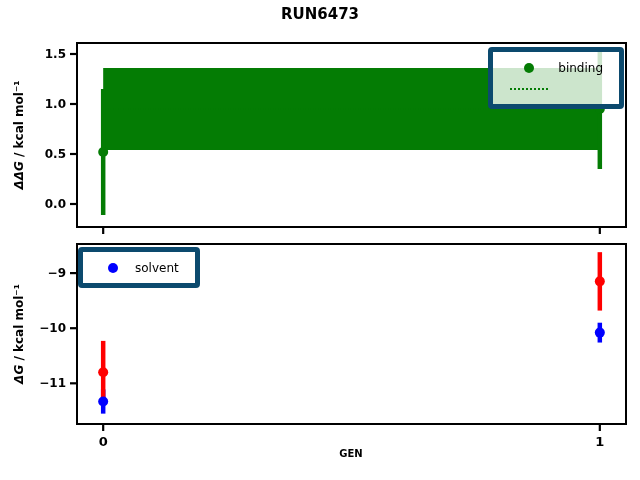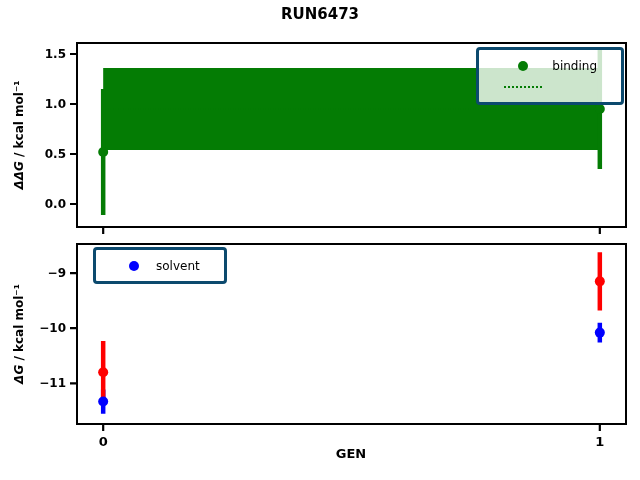--- a/index.html
+++ b/index.html
@@ -1,36 +1,36 @@
 <!DOCTYPE html>
 <html><head>
 <meta charset="utf-8">
 <style>
   html,body{margin:0;padding:0;background:#ffffff;}
   #fig{position:relative;width:640px;height:480px;background:#ffffff;
-       font-family:"DejaVu Sans",sans-serif;color:#000;overflow:hidden;border-radius:19px;}
+       font-family:"DejaVu Sans",sans-serif;color:#000;overflow:hidden;}
   .title{position:absolute;left:0;right:0;top:5px;text-align:center;
          font-size:15px;font-weight:bold;}
   .axes{position:absolute;border:2px solid #000;box-sizing:border-box;background:transparent;}
   #axes0{left:76px;top:42px;width:551px;height:186px;}
   #axes1{left:76px;top:243px;width:551px;height:182px;}
   .axes svg{display:block;overflow:visible;}
   .ticklabel{font-family:"DejaVu Sans",sans-serif;font-size:12px;font-weight:bold;fill:#000;}
   .xticklabel{font-size:13px;}
   .ylabel{position:absolute;white-space:nowrap;font-size:12px;font-weight:bold;
           transform:translate(-50%,-50%) rotate(-90deg);}
   .ylabel .math{font-style:italic;}
   #ylabel0{left:19px;top:135px;}
   #ylabel1{left:19px;top:334px;}
   .xlabel{position:absolute;left:351px;top:453px;transform:translate(-50%,-50%);
-          font-size:13px;font-weight:bold;}
-  .legend{position:absolute;background:rgba(255,255,255,0.8);border:3px solid #0c4a6e;
-          border-radius:4px;padding:5px 24px;font-size:12px;line-height:20px;}
+          font-size:10px;font-weight:bold;}
+  .legend{position:absolute;background:rgba(255,255,255,0.8);border:5px solid #0c4a6e;
+          border-radius:4px;padding:5px 16px;font-size:12px;line-height:20px;}
   #legend0{top:3px;right:1px;}
-  #legend1{top:2px;left:15px;}
+  #legend1{top:2px;left:0;}
   .lrow{display:flex;align-items:center;height:21px;}
   .lhandle{display:inline-flex;justify-content:center;align-items:center;flex:none;}
   #legend0 .lhandle{width:40px;}
   #legend1 .lhandle{width:27px;}
   .ldot{width:10px;height:10px;border-radius:50%;display:inline-block;}
   .lddash{width:38px;height:0;border-top:2.5px dotted #008000;display:inline-block;}
   .ltext{margin-left:9px;white-space:nowrap;}
 </style>
 </head>
 <body>

